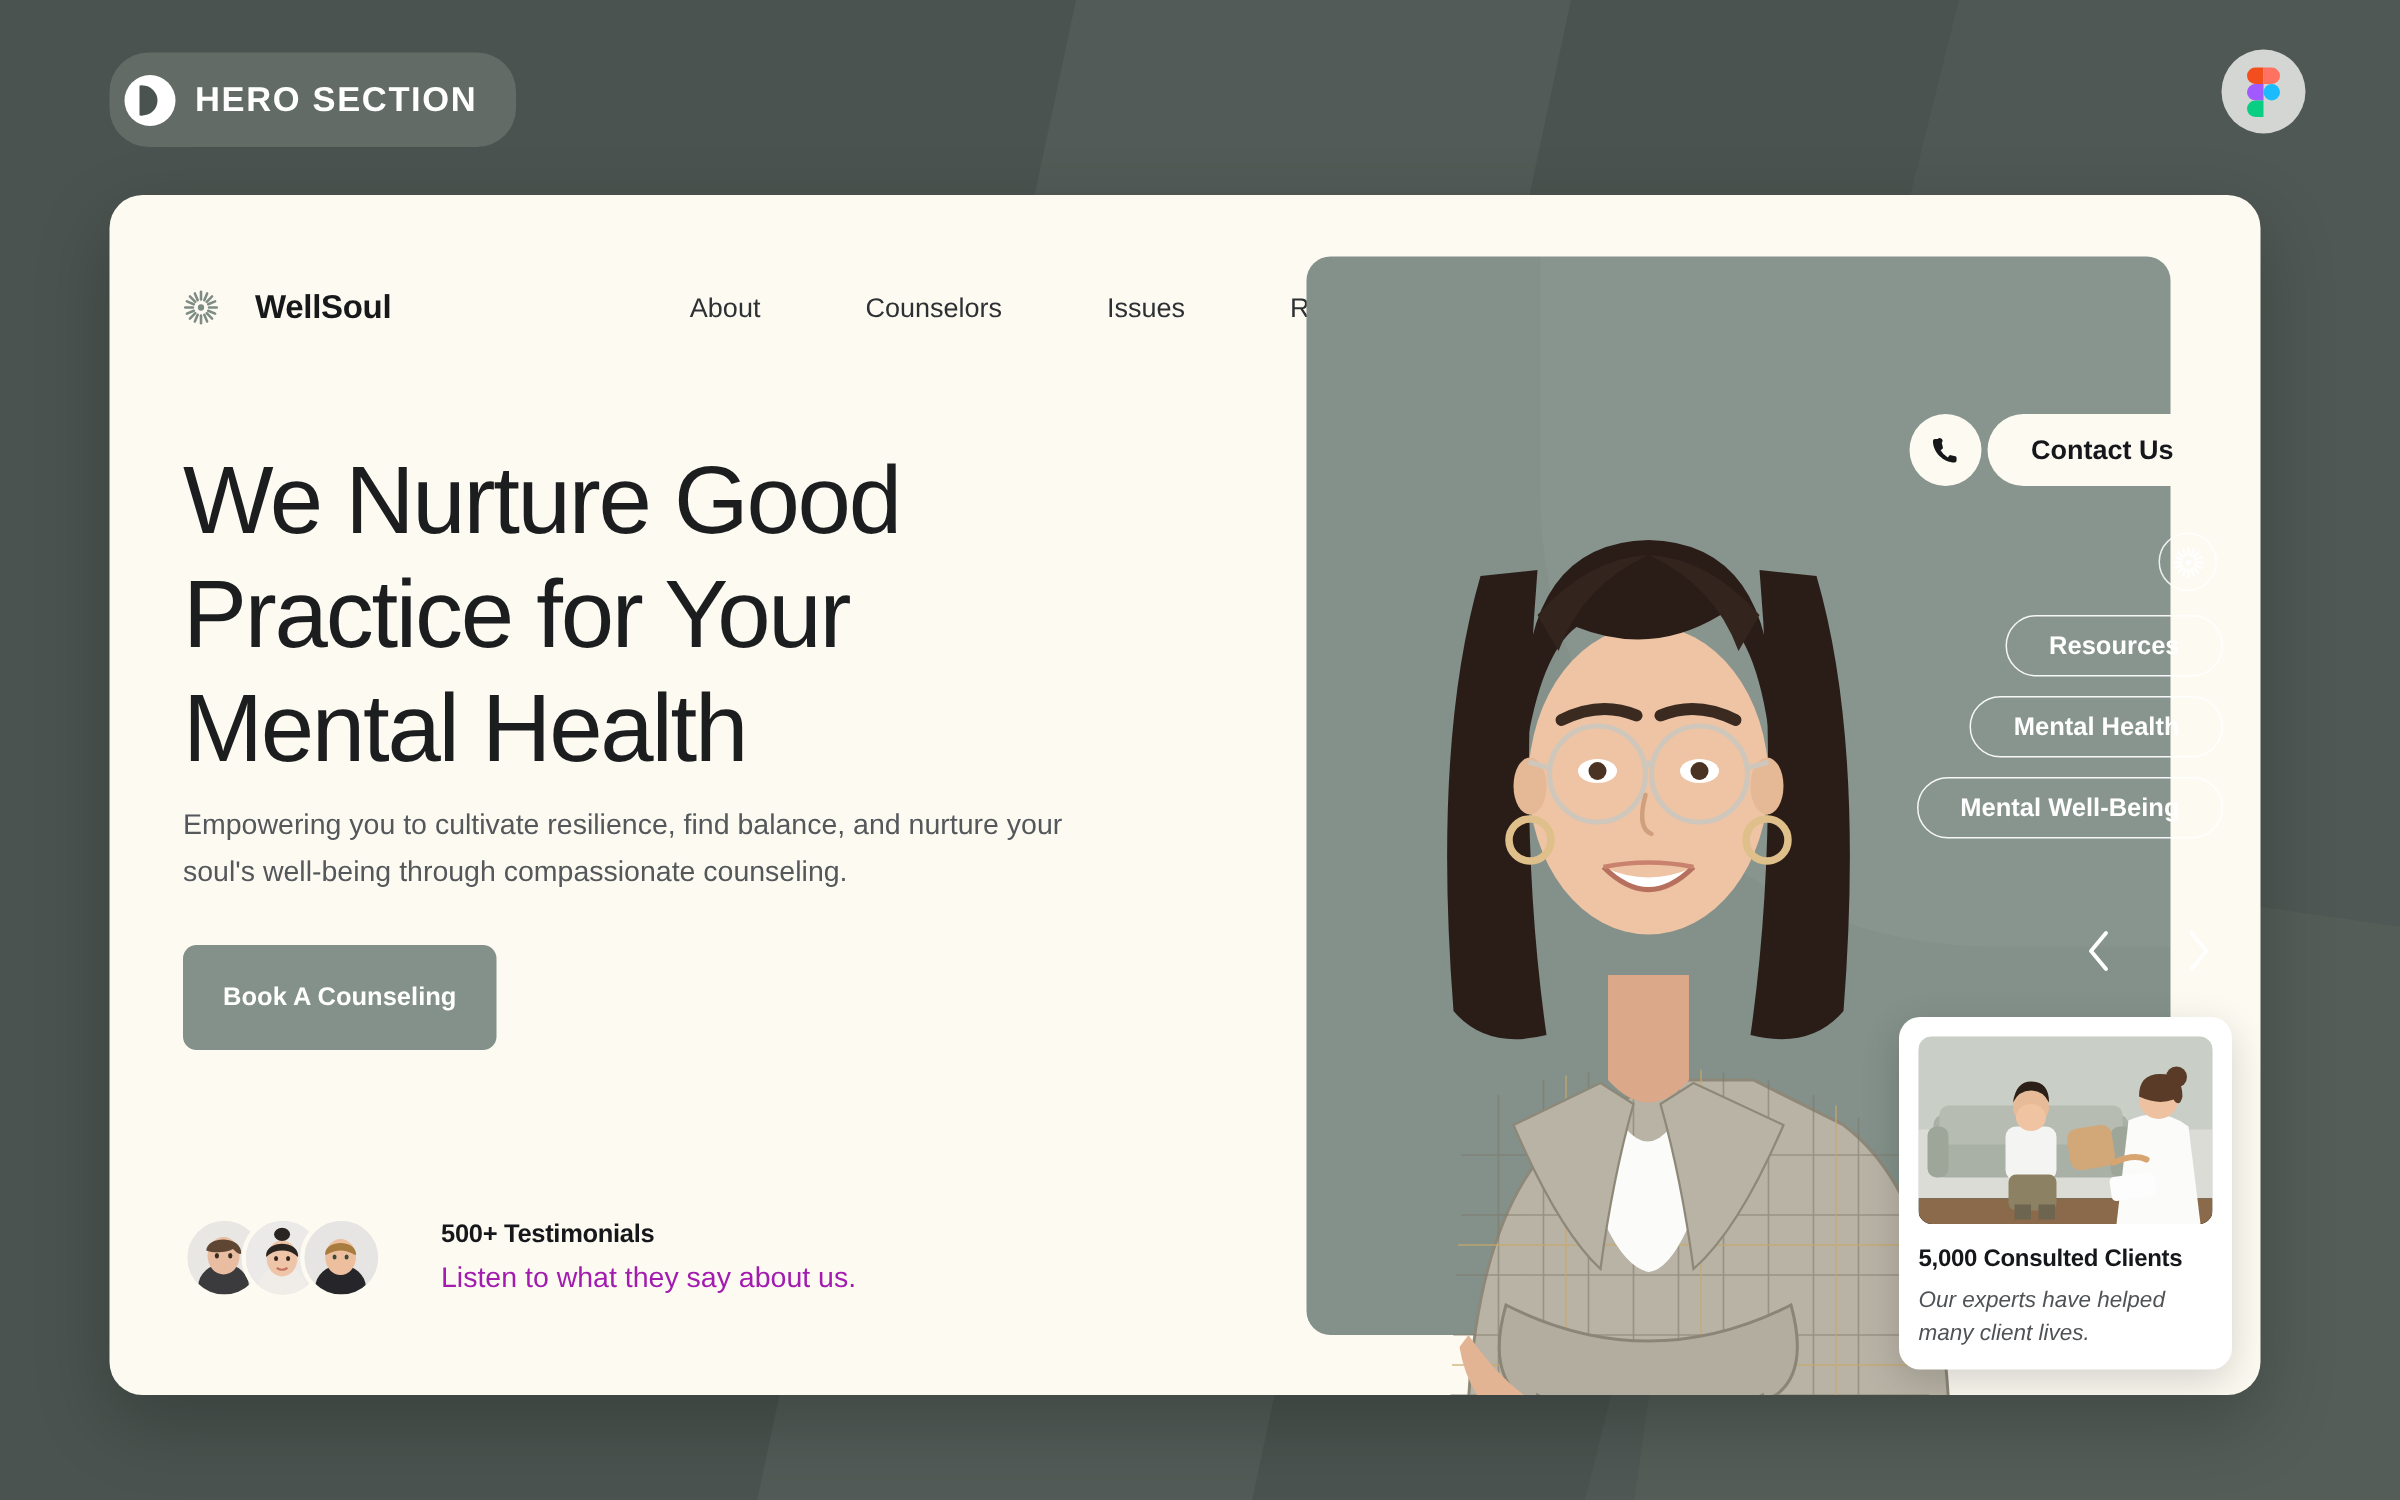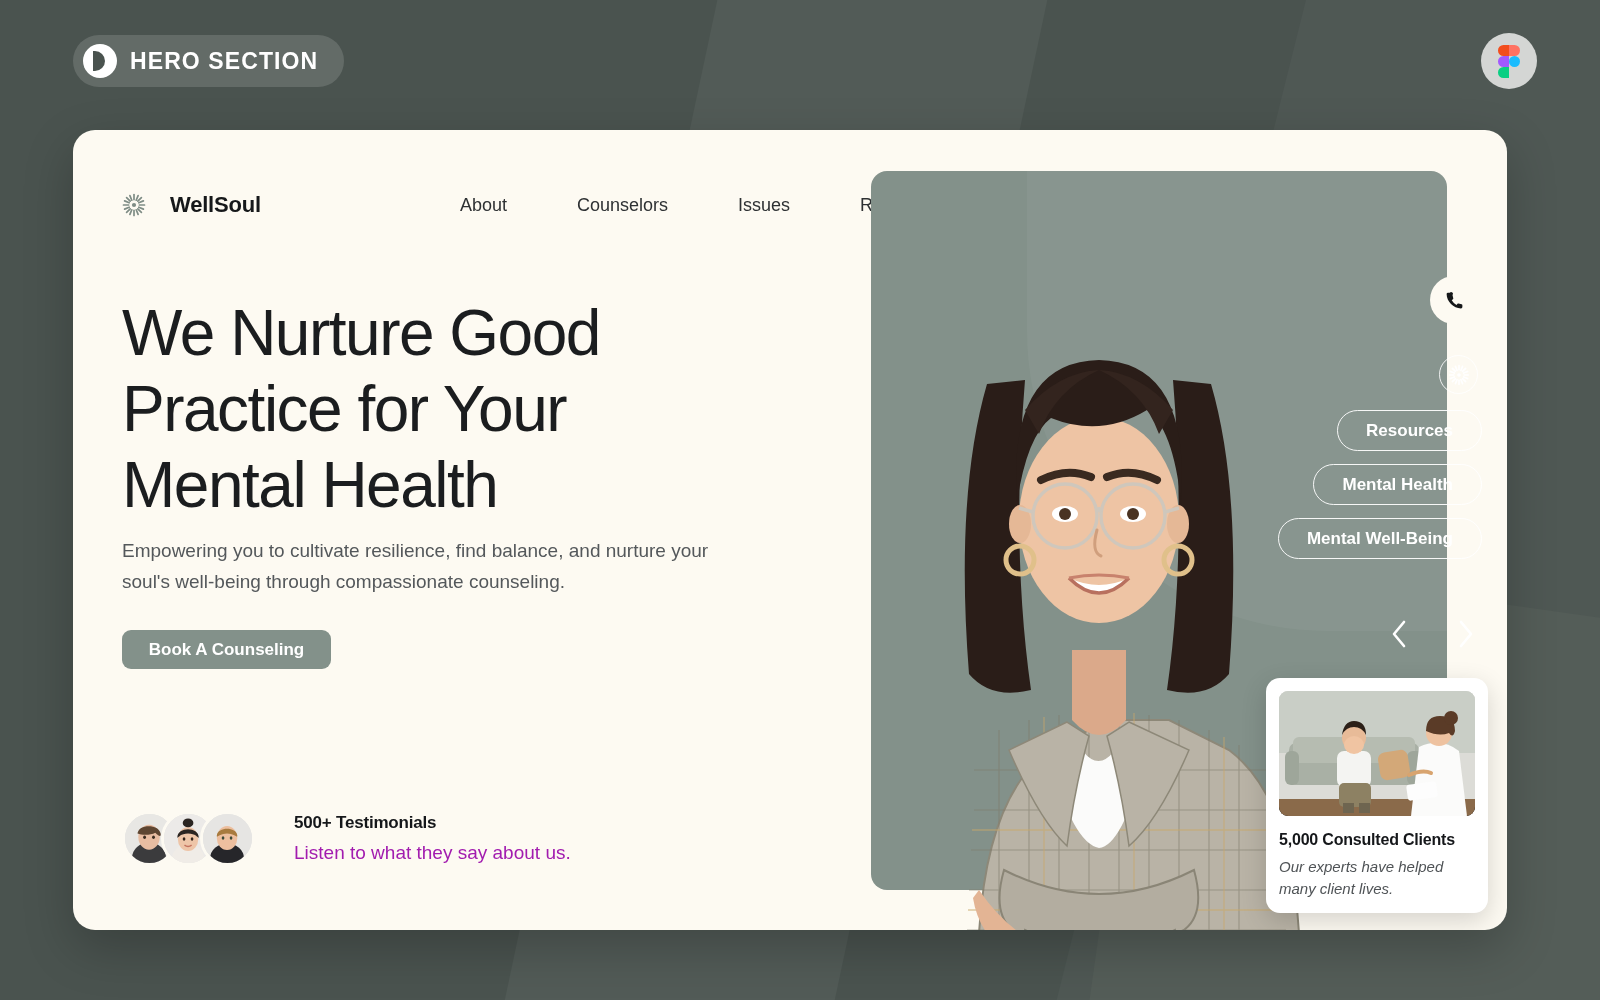--- a/index.html
+++ b/index.html
@@ -20,21 +20,21 @@
     position:absolute; top:-120px; left:1180px; width:620px; height:1250px;
     background:#4f5854; transform:skewX(-14deg);
   }
   .bg-band-3 {
     position:absolute; bottom:-300px; right:-200px; width:700px; height:700px;
     background:#545d58; border-radius:50% 0 0 0; transform:rotate(8deg);
   }
 
   
   .hero-badge {
-    position:absolute; left:73px; top:35px; height:52px;
+    position:absolute; left:73px; top:35px; height:63px;
     display:flex; align-items:center; gap:13px;
     padding:0 26px 0 10px;
     background:rgba(255,255,255,0.14);
     border-radius:26px;
   }
   .badge-logo {
     width:34px; height:34px; border-radius:50%;
     background:#ffffff; position:relative; flex:none;
   }
   .badge-logo::before {
@@ -93,21 +93,21 @@
     position:absolute; left:49px; top:165px; width:640px;
     font-size:64px; line-height:76px; font-weight:normal;
     color:#1b1d1f; letter-spacing:-1.5px;
   }
   .subhead {
     position:absolute; left:49px; top:405px; width:620px;
     font-size:19px; line-height:31px; color:#54585b;
   }
   .cta-button {
     position:absolute; left:49px; top:500px;
-    width:209px; height:39px; border:none; border-radius:9px;
+    width:209px; height:70px; border:none; border-radius:9px;
     background:#83918a; color:#ffffff;
     font-size:17px; font-weight:bold; font-family:inherit;
     cursor:pointer;
   }
 
   
   .testimonials {
     position:absolute; left:49px; bottom:64px;
     display:flex; align-items:center;
   }
@@ -399,20 +399,21 @@
       <path d="M344 180 q-34-38 -74-40 q44 20 60 64z" fill="#33241e"></path>
     </svg>
   </div>
 
   <div class="contact-us">
     <span class="contact-icon">
       <svg width="21" height="21" viewBox="0 0 24 24">
         <path d="M6.6 3h-2A1.6 1.6 0 003 4.6C3 13.1 10.9 21 19.4 21a1.6 1.6 0 001.6-1.6v-2a1.2 1.2 0 00-.9-1.15l-3.5-.9a1.2 1.2 0 00-1.25.45l-1 1.3a14.5 14.5 0 01-5.5-5.5l1.3-1a1.2 1.2 0 00.45-1.25l-.9-3.5A1.2 1.2 0 006.6 3z" fill="#16181a"></path>
       </svg>
     </span>
+    <button class="contact-pill">Contact Us</button>
   </div>
 
   <div class="sun-circle">
     <svg width="22" height="22" viewBox="0 0 24 24">
       <g stroke="#ffffff" stroke-width="1.8" stroke-linecap="round">
         <line x1="12" y1="1.8" x2="12" y2="6.4"></line>
           <line x1="12" y1="17.6" x2="12" y2="22.2"></line>
         <line x1="1.8" y1="12" x2="6.4" y2="12"></line>
           <line x1="17.6" y1="12" x2="22.2" y2="12"></line>
         <line x1="4.8" y1="4.8" x2="8.1" y2="8.1"></line>

